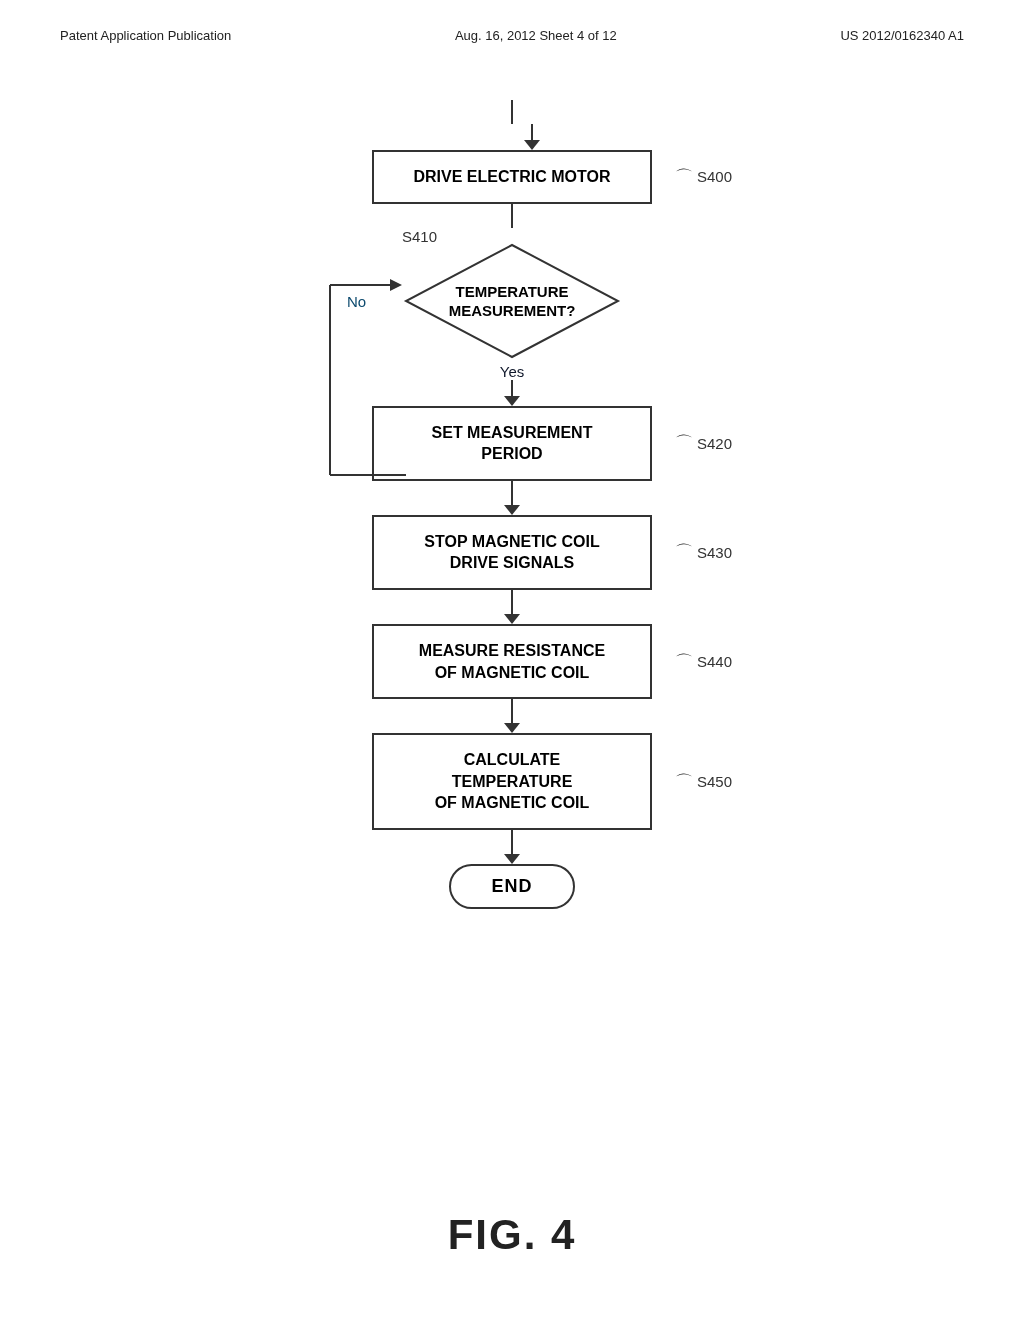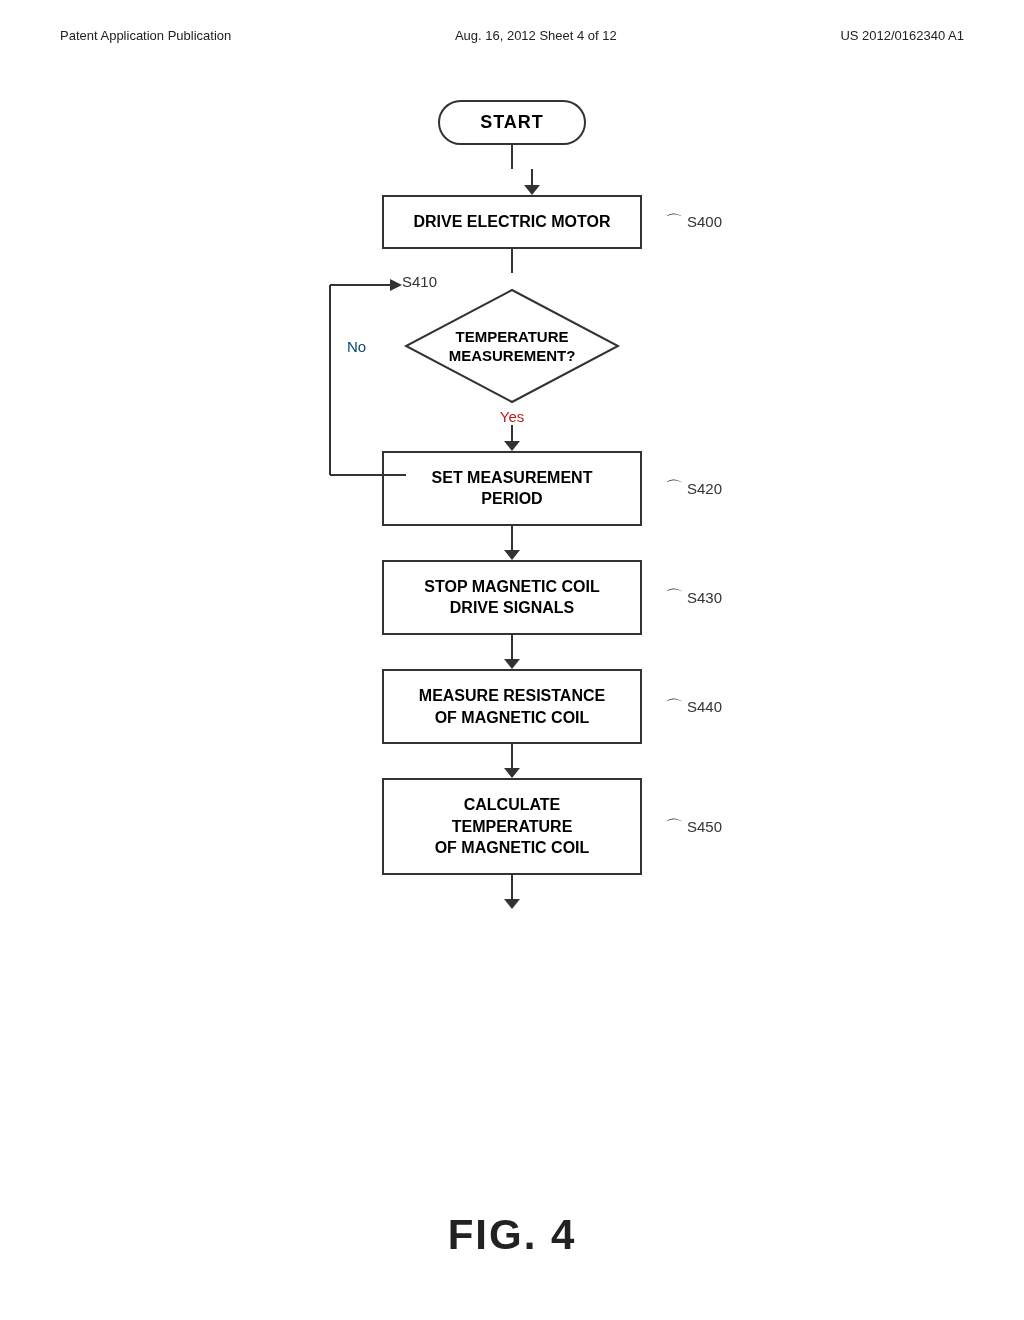--- a/index.html
+++ b/index.html
@@ -63,21 +63,21 @@
     }
 
     
     .process {
       border: 2px solid #333;
       padding: 14px 24px;
       font-size: 16px;
       font-weight: bold;
       background: #fff;
       text-align: center;
-      width: 260px;
+      width: 280px;
       line-height: 1.35;
     }
 
     
     .diamond-wrapper {
       position: relative;
       width: 220px;
       height: 120px;
       flex-shrink: 0;
     }
@@ -123,21 +123,21 @@
       left: -55px;
       top: 50%;
       transform: translateY(-50%);
       font-size: 15px;
       color: #0c4a6e;
     }
 
     
     .yes-label {
       font-size: 15px;
-      color: #b91c1c;
+      color: #0f172a;
       margin-top: 2px;
     }
 
     .fig-label {
       position: absolute;
       bottom: 61px;
       left: 50%;
       transform: translateX(-50%);
       font-size: 42px;
       font-weight: bold;
@@ -149,23 +149,20 @@
 <body>
 
 <div class="header">
   <span>Patent Application Publication</span>
   <span>Aug. 16, 2012  Sheet 4 of 12</span>
   <span>US 2012/0162340 A1</span>
 </div>
 
 <div class="flowchart-container">
 
-  <div class="step-row">
-    <div class="terminal">START</div>
-  </div>
 
   <div class="connector connector-short"></div>
   <div style="display:flex; align-items:flex-start; position:relative; left:20px">
     <div style="width:2px; height:16px; background:#333; margin-top:0;"></div>
   </div>
   <div style="position:relative; left:20px; width:0; height:0; border-left:8px solid transparent; border-right:8px solid transparent; border-top:10px solid #333;"></div>
 
   <div class="step-row">
     <div class="process">
       <span>DRIVE ELECTRIC MOTOR</span>
@@ -236,20 +233,23 @@
     <div class="process">CALCULATE<br>TEMPERATURE<br>OF MAGNETIC COIL</div>
     <div class="step-label">
       <span style="font-size:18px">⌒</span>
       <span>S450</span>
     </div>
   </div>
 
   <div class="connector connector-short"></div>
   <div class="arrow-down"></div>
 
+  <div class="step-row">
+    <div class="terminal">END</div>
+  </div>
 
 </div>
 
 <svg style="position:absolute; top:0; left:0; width:1024px; height:1320px; pointer-events:none;">
 
   <line x1="406" y1="475" x2="330" y2="475" stroke="#333" stroke-width="2"></line>
   <line x1="330" y1="475" x2="330" y2="285" stroke="#333" stroke-width="2"></line>
   <line x1="330" y1="285" x2="390" y2="285" stroke="#333" stroke-width="2"></line>
   <polygon points="390,279 402,285 390,291" fill="#333"></polygon>
 </svg>

